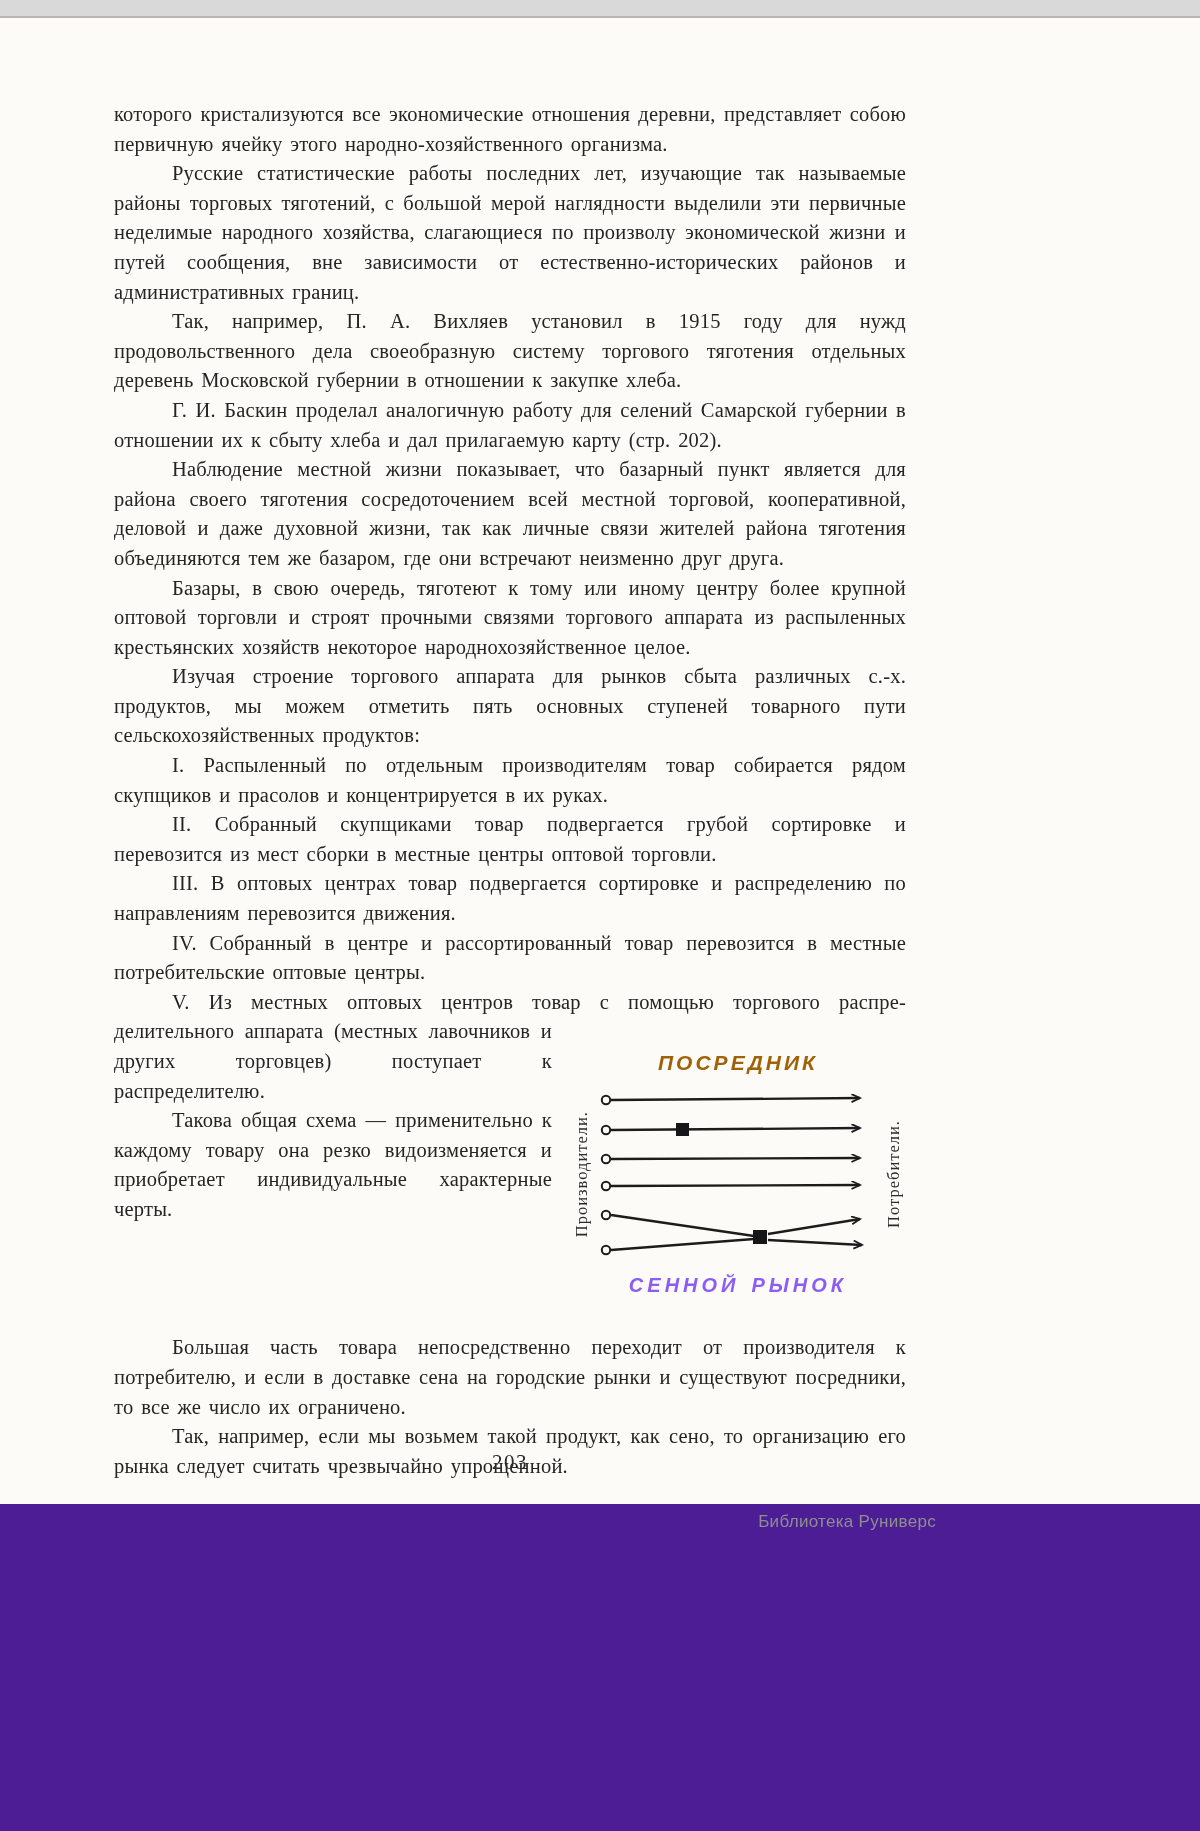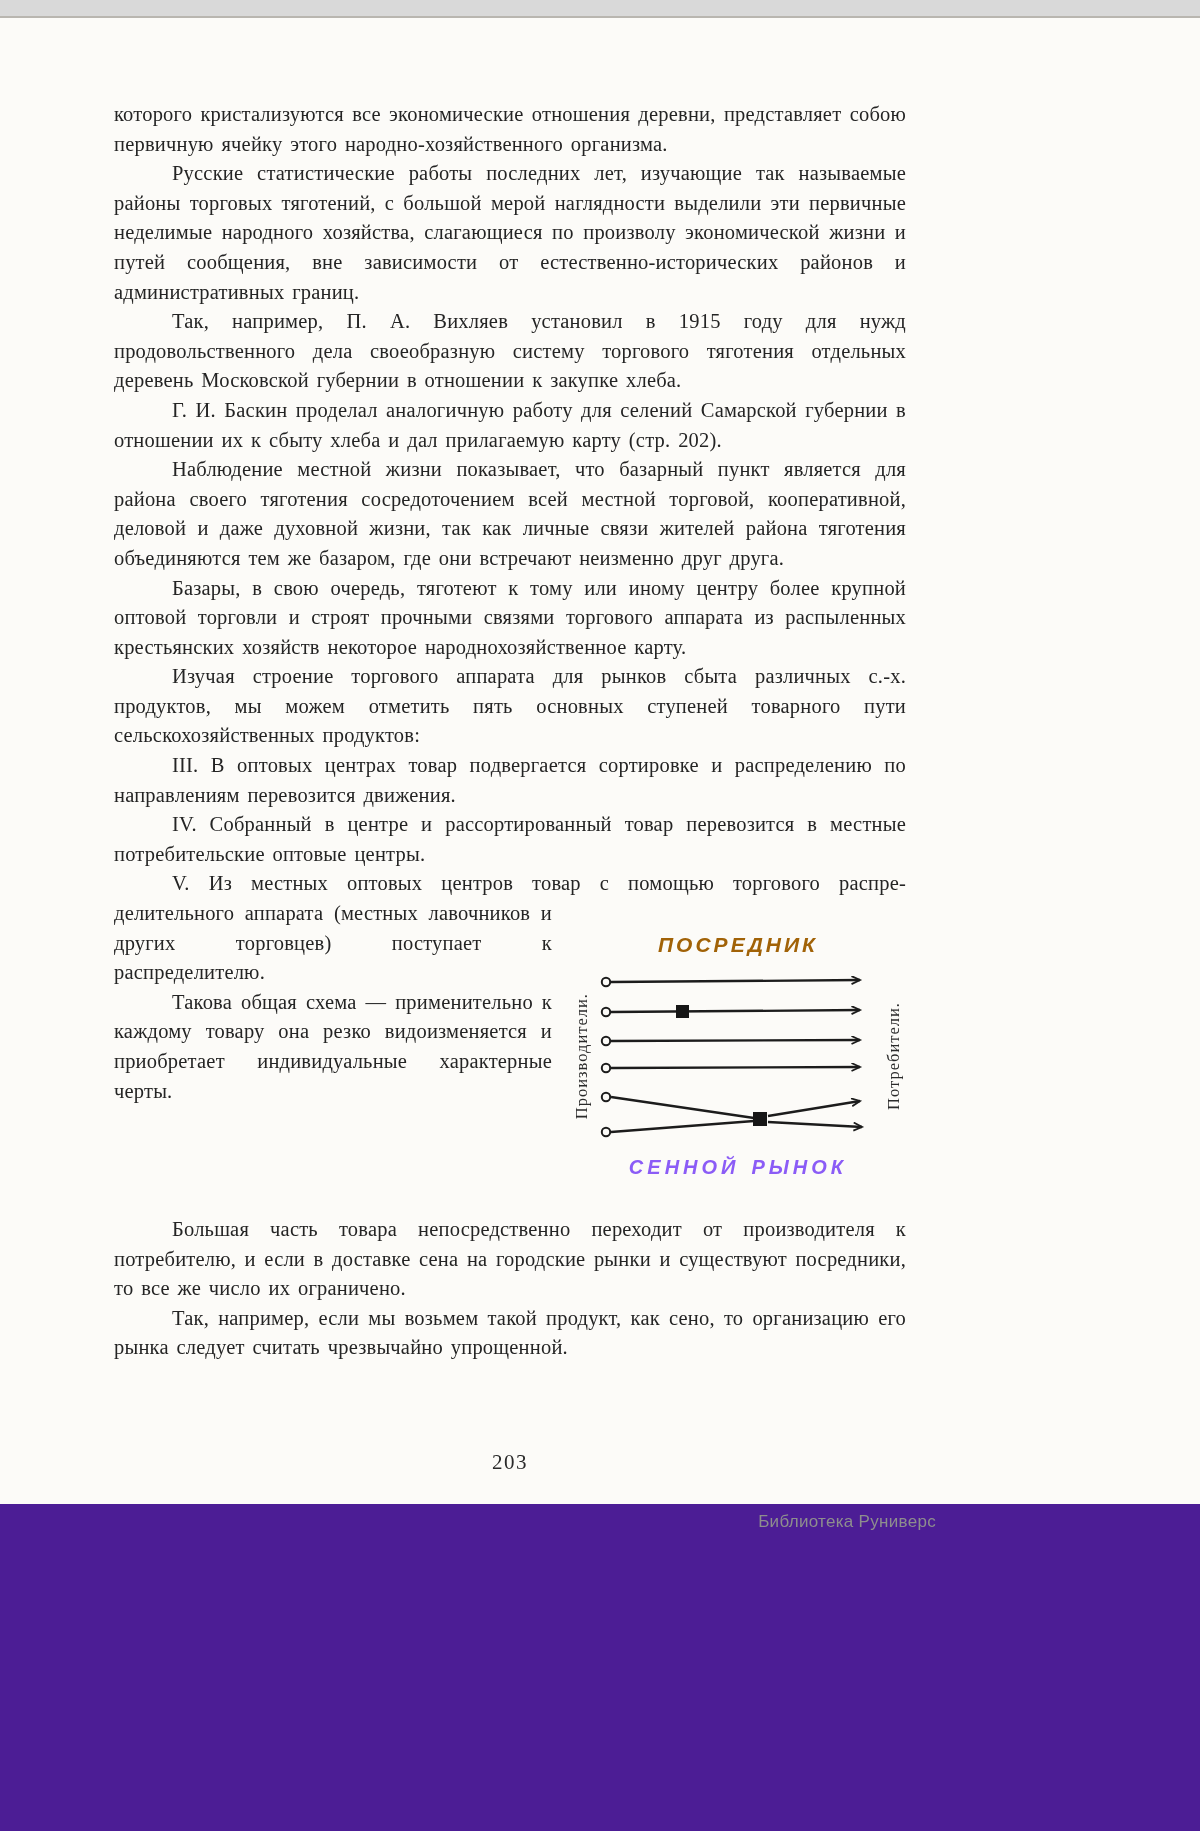--- a/index.html
+++ b/index.html
@@ -124,22 +124,24 @@
 
 <div class="page">
 
   <div class="text-block">
 
     <p class="para no-indent">которого кристализуются все экономические отношения деревни, представляет собою первичную ячейку этого народно-хозяйственного организма.</p>
     <p class="para">Русские статистические работы последних лет, изучающие так называемые районы торговых тяготений, с большой мерой наглядности выделили эти первичные неделимые народного хозяйства, слагающиеся по произволу экономической жизни и путей сообщения, вне зависимости от естественно-исторических районов и административных границ.</p>
     <p class="para">Так, например, П. А. Вихляев установил в 1915 году для нужд продовольственного дела своеобразную систему торгового тяготения отдельных деревень Московской губернии в отношении к закупке хлеба.</p>
     <p class="para">Г. И. Баскин проделал аналогичную работу для селений Самарской губернии в отношении их к сбыту хлеба и дал прилагаемую карту (стр. 202).</p>
     <p class="para">Наблюдение местной жизни показывает, что базарный пункт является для района своего тяготения сосредоточением всей местной торговой, кооперативной, деловой и даже духовной жизни, так как личные связи жителей района тяготения объединяются тем же базаром, где они встречают неизменно друг друга.</p>
-    <p class="para">Базары, в свою очередь, тяготеют к тому или иному центру более крупной оптовой торговли и строят прочными связями торгового аппарата из распыленных крестьянских хозяйств некоторое народнохозяйственное карту.</p>
+    <p class="para">Базары, в свою очередь, тяготеют к тому или иному центру более крупной оптовой торговли и строят прочными связями торгового аппарата из распыленных крестьянских хозяйств некоторое народнохозяйственное целое.</p>
     <p class="para">Изучая строение торгового аппарата для рынков сбыта различных с.-х. продуктов, мы можем отметить пять основных ступеней товарного пути сельскохозяйственных продуктов:</p>
+    <p class="para">I. Распыленный по отдельным производителям товар собирается рядом скупщиков и прасолов и концентрируется в их руках.</p>
+    <p class="para">II. Собранный скупщиками товар подвергается грубой сортировке и перевозится из мест сборки в местные центры оптовой торговли.</p>
     <p class="para">III. В оптовых центрах товар подвергается сортировке и распределению по направлениям перевозится движения.</p>
     <p class="para">IV. Собранный в центре и рассортированный товар перевозится в местные потребительские оптовые центры.</p>
 
     <div class="para"><span>V. Из местных оптовых центров товар с помощью торгового распре-</span><span class="figure">
           <span class="fig-side">
             <span class="fig-vert">Производители.</span>
           </span>
           <span class="fig-center">
             <span class="fig-top-label">ПОСРЕДНИК</span>
             <svg class="fig-svg" width="280" height="182" viewBox="0 0 280 182">

